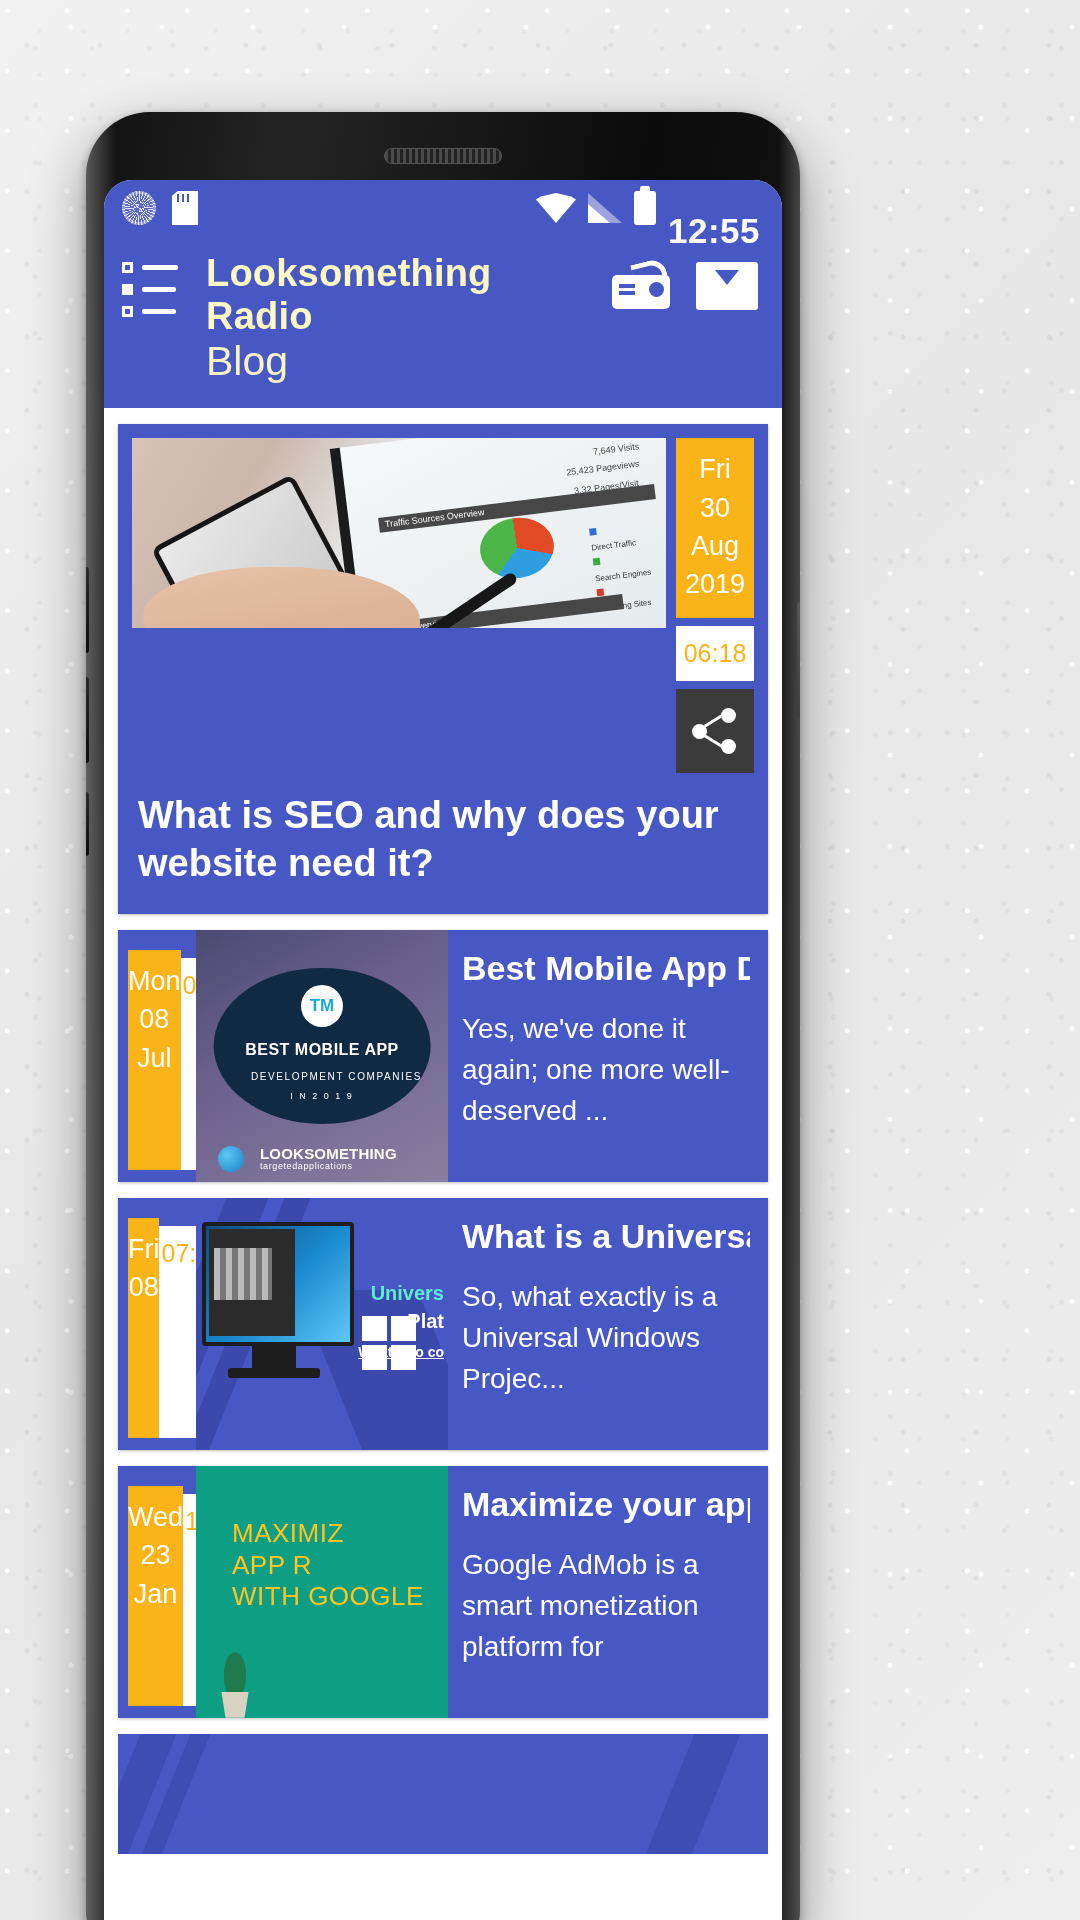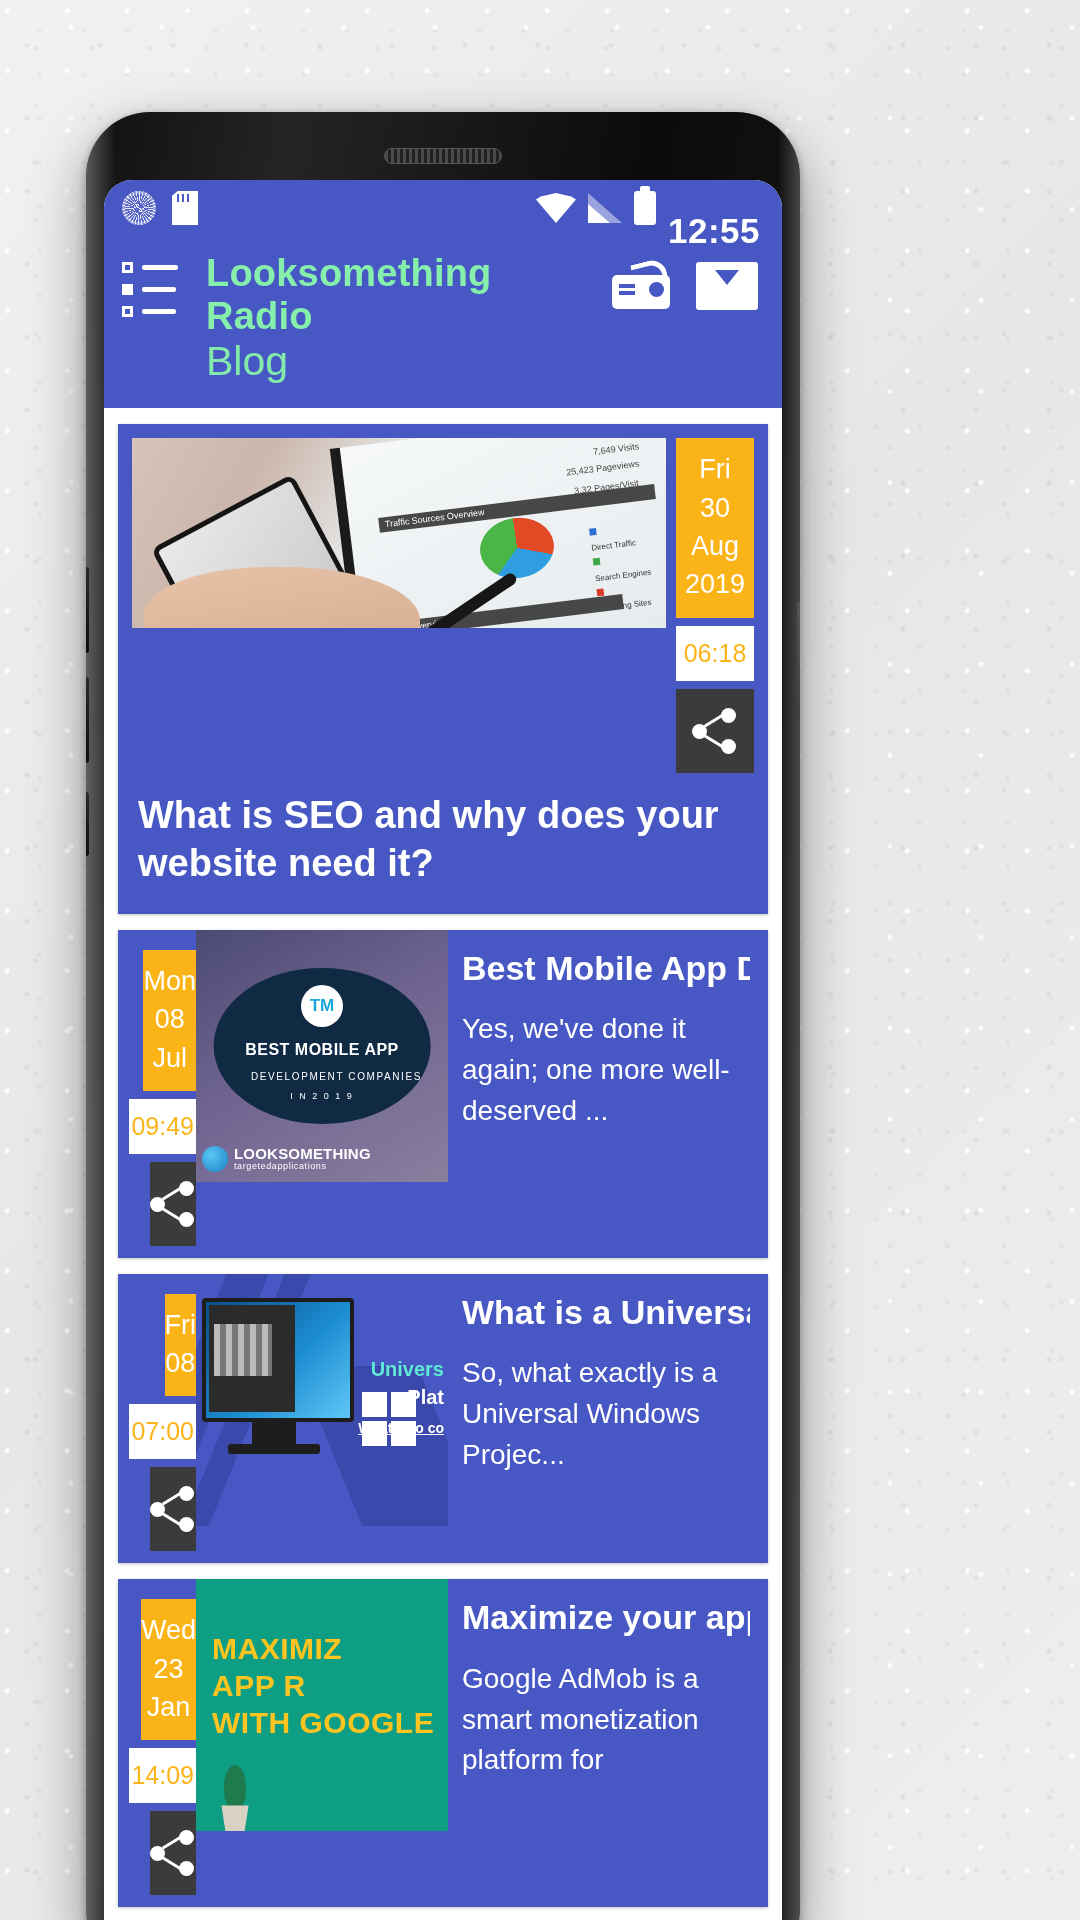--- a/index.html
+++ b/index.html
@@ -89,21 +89,21 @@
   .ic-signal i{ position:absolute; bottom:0; right:0; width:0; height:0;
     border-left:34px solid rgba(255,255,255,.45); border-top:30px solid transparent; }
   .ic-signal b{ position:absolute; bottom:0; left:0; width:0; height:0;
     border-left:22px solid #fff; border-top:19px solid transparent; }
   .ic-batt{ width:22px; height:34px; background:#fff; border-radius:3px; position:relative; }
   .ic-batt::before{ content:""; position:absolute; left:50%; transform:translateX(-50%);
     top:-5px; width:10px; height:5px; background:#fff; border-radius:2px 2px 0 0; }
 
   
   .appbar{
-    background:#4758c4; color:#86efac;
+    background:#4758c4; color:#fef9c3;
     display:flex; align-items:flex-start; padding:16px 24px 22px 18px; gap:14px;
   }
   .hamburger{ width:56px; padding-top:10px; flex:0 0 auto; cursor:pointer; }
   .hamburger .row{ display:flex; align-items:center; gap:9px; margin-bottom:11px; }
   .hamburger .dot{ width:11px; height:11px; background:#fff; }
   .hamburger .dot.hollow{ background:transparent; box-shadow:inset 0 0 0 3px #fff; }
   .hamburger .bar{ height:5px; background:#fff; border-radius:2px; }
   .hb1 .bar{ width:38px; } .hb2 .bar{ width:34px; } .hb3 .bar{ width:34px; }
   .titles{ flex:1; padding-left:14px; }
   .app-title{ font-size:38px; font-weight:700; line-height:1.12; letter-spacing:.2px; }
@@ -164,22 +164,22 @@
   .date-box{ background:#fbb417; color:#fff; text-align:center; padding:12px 0 14px;
     font-size:27px; line-height:1.42; font-weight:400; }
   .time-box{ background:#fff; color:#fbb417; text-align:center; font-size:25px;
     padding:11px 0; margin-top:8px; border:2px solid #fff; }
   .share-box{ background:#3b3b3b; height:84px; margin-top:8px;
     display:flex; align-items:center; justify-content:center; cursor:pointer; }
   .hero-title{ font-size:38px; font-weight:700; line-height:1.28; padding:18px 6px 26px 6px; }
 
   
   .lcard{ display:flex; min-height:252px; }
-  .l-side{ width:78px; flex:0 0 78px; display:flex; flex-direction:column;
-    padding:20px 0 12px 10px;align-items:flex-end; }
+  .l-side{ width:78px; flex:0 0 78px; display:flex; flex-direction:row;
+    padding:20px 0 12px 10px; }
   .l-thumb{ flex:0 0 252px; height:252px; position:relative; overflow:hidden; }
   .l-text{ flex:1; padding:16px 18px 12px 14px; min-width:0; }
   .l-title{ font-size:34px; font-weight:700; line-height:1.34; white-space:nowrap; overflow:hidden; }
   .l-desc{ font-size:28px; line-height:1.45; margin-top:18px; }
   .share-ic{ width:46px; height:46px; position:relative; }
   .share-ic i{ position:absolute; width:15px; height:15px; border-radius:50%; background:#fff; }
   .share-ic .n1{ right:2px; top:0; }
   .share-ic .n2{ left:0; top:16px; }
   .share-ic .n3{ right:2px; bottom:0; }
   .share-ic b{ position:absolute; height:3px; background:#fff; }
@@ -192,22 +192,22 @@
     width:86%; height:62%; background:#102a43; border-radius:50%; }
   .th-mobile .circ{ position:absolute; left:50%; top:22%; transform:translateX(-50%);
     width:42px; height:42px; border-radius:50%; background:#fff;
     color:#1ba7d8; font-size:17px; font-weight:700; display:flex; align-items:center; justify-content:center; }
   .th-mobile .t1{ position:absolute; left:0; right:0; top:44%; text-align:center;
     color:#fff; font-size:16px; font-weight:700; letter-spacing:.5px; }
   .th-mobile .t2{ position:absolute; left:0; right:0; top:56%; text-align:center;
     color:#fff; font-size:10px; letter-spacing:1.6px;margin-left:29px; }
   .th-mobile .t3{ position:absolute; left:0; right:0; top:64%; text-align:center;
     color:#fff; font-size:9px; letter-spacing:2px; }
-  .th-mobile .brand{ position:absolute; left:6px; right:6px; bottom:10px; display:flex;
-    align-items:center; gap:6px; }
+  .th-mobile .brand{ position:absolute; left:22px; right:6px; bottom:10px; display:flex;
+    align-items:center; gap:16px; }
   .th-mobile .brand .globe{ width:26px; height:26px; border-radius:50%;
     background:radial-gradient(circle at 35% 35%,#5bc8f5,#1c7fc4); }
   .th-mobile .brand .bt{ color:#fff; line-height:1.05; }
   .th-mobile .brand .b1{ font-size:15px; font-weight:700; letter-spacing:.2px; }
   .th-mobile .brand .b2{ font-size:9px; letter-spacing:.6px; }
 
   .th-win{ background:#4758c4; }
   .th-win .stripe{ position:absolute; background:#3a49ab; transform:skewX(-22deg); }
   .th-win .s1{ left:-30px; top:-20px; width:42px; height:340px; }
   .th-win .s2{ left:28px; top:-20px; width:26px; height:340px; }
@@ -227,22 +227,22 @@
     display:grid; grid-template-columns:1fr 1fr; grid-template-rows:1fr 1fr; gap:4px; }
   .th-win .logo span{ background:#fff; }
   .th-win .ov1{ position:absolute; right:4px; top:84px; color:#5eead4; font-size:20px;
     font-weight:700; text-align:right; }
   .th-win .ov2{ position:absolute; right:4px; top:112px; color:#fff; font-size:20px;
     font-weight:700; text-align:right; }
   .th-win .ov3{ position:absolute; right:4px; top:146px; color:#fff; font-size:14px;
     font-weight:700; text-align:right;text-decoration:underline; }
 
   .th-admob{ background:#0e9e84; }
-  .th-admob .hd{ position:absolute; left:16px; top:52px; color:#ffc41f; font-size:30px;
-    font-weight:700; line-height:1.22; letter-spacing:.5px; }
+  .th-admob .hd{ position:absolute; left:36px; top:52px; color:#ffc41f; font-size:26px;
+    font-weight:400; line-height:1.22; letter-spacing:.5px; }
   .th-admob .plant{ position:absolute; left:10px; bottom:0; width:56px; height:74px; }
   .th-admob .plant .pot{ position:absolute; bottom:0; left:12px; width:34px; height:26px;
     background:#d9d2c3; clip-path:polygon(10% 0,90% 0,78% 100%,22% 100%); }
   .th-admob .plant .leaf{ position:absolute; bottom:22px; left:18px; width:22px; height:44px;
     background:#1f7a4d; border-radius:50% 50% 40% 40%; }
 
   
   .promo{ margin:16px 14px 0; background:#4758c4; position:relative;
     height:120px; overflow:hidden; }
   .promo .diag{ position:absolute; background:#3d4db4; transform:skewX(-22deg); }

